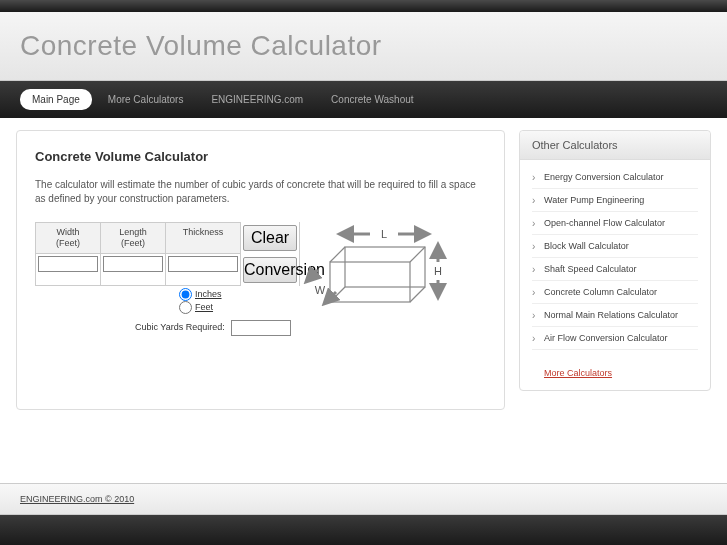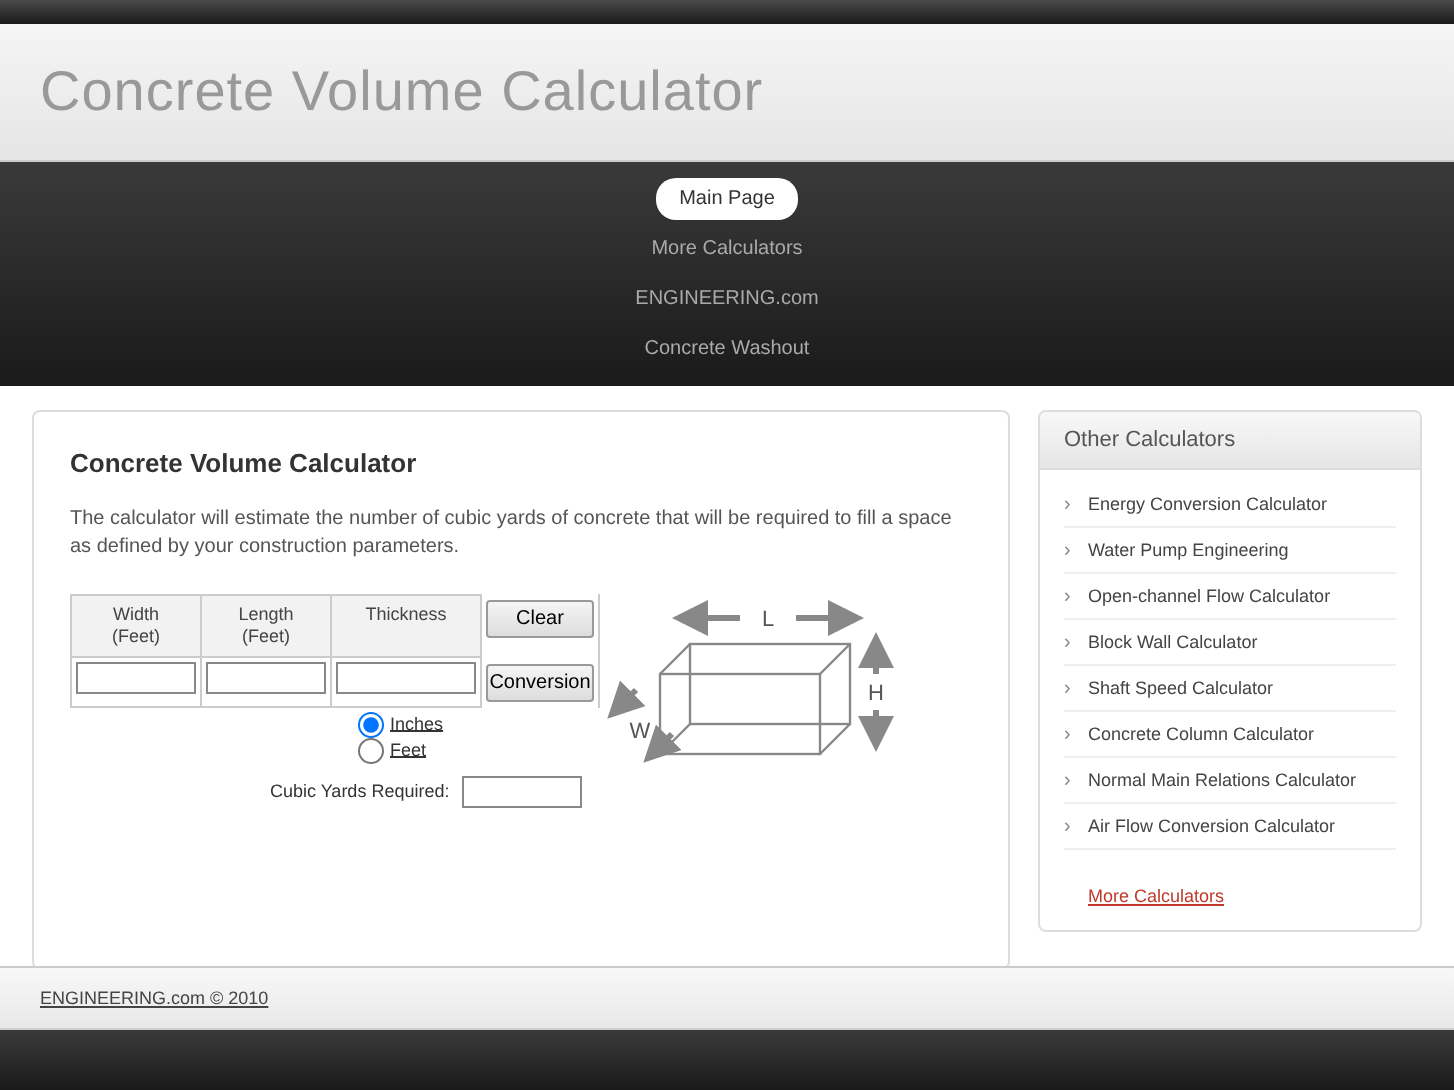--- a/index.html
+++ b/index.html
@@ -26,21 +26,20 @@
       font-weight: normal;
       color: #999;
       letter-spacing: 0.5px;
     }
     .nav {
       background: linear-gradient(to bottom, #3a3a3a, #1a1a1a);
       padding: 8px 20px;
       display: flex;
       gap: 4px;
       align-items: center;
-      flex-direction: column;
     }
     .nav-item {
       color: #aaa;
       font-size: 10px;
       padding: 5px 12px;
       cursor: pointer;
       border-radius: 10px;
       text-decoration: none;
     }
     .nav-item.active {
@@ -123,21 +122,21 @@
       height: 16px;
     }
     .calc-input.thick {
       width: 70px;
     }
     .btn {
       display: block;
       width: 54px;
       border: 1px solid #999;
       background: linear-gradient(to bottom, #f5f5f5, #ddd);
-      font-size: 10px;
+      font-size: 16px;
       padding: 3px 0;
       margin: 1px auto;
       cursor: pointer;
       border-radius: 2px;
     }
     .radio-row {
       font-size: 9px;
       color: #333;
       text-align: left;
       padding: 2px 0 2px 144px;

